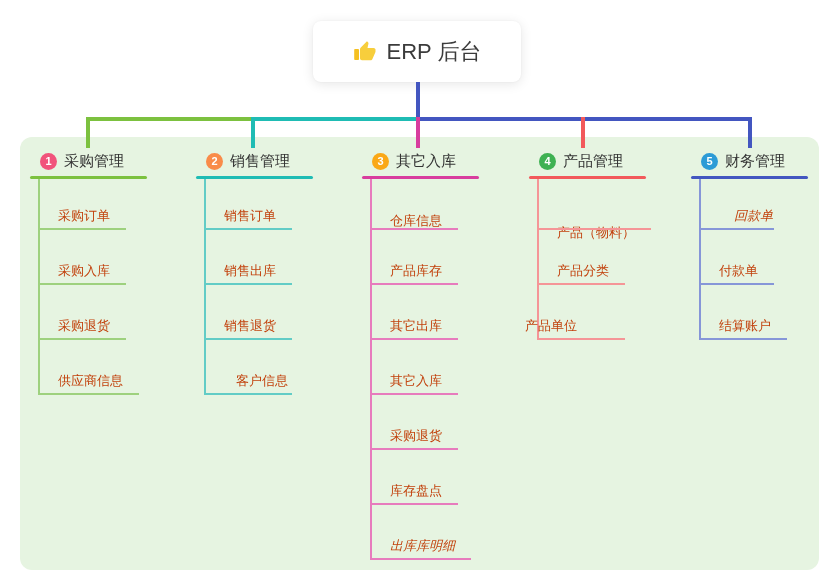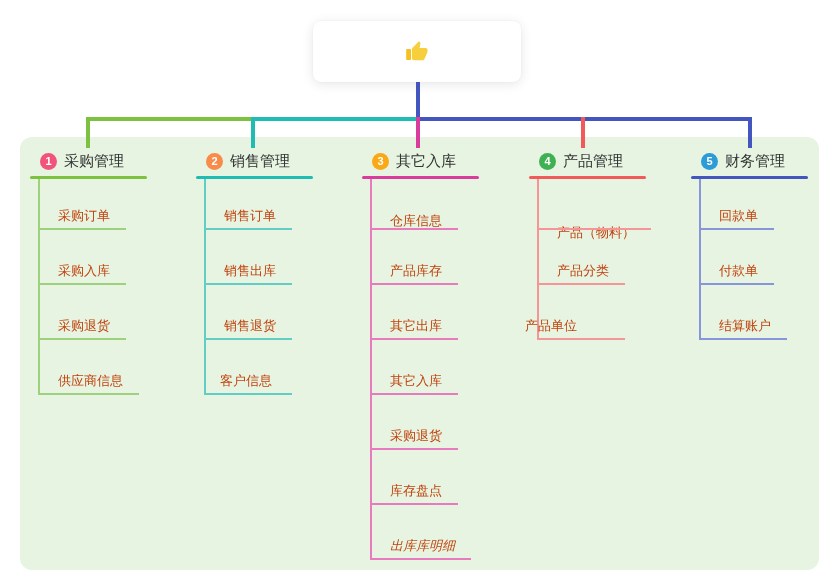--- a/index.html
+++ b/index.html
@@ -47,20 +47,21 @@
 
   <div class="panel"></div>
 
   <div class="root-node">
     <span>
       <svg width="24" height="24" viewBox="0 0 24 24">
         <path fill="#F5C021" d="M2 20h3.2c.4 0 .8-.35.8-.8V9.8c0-.45-.4-.8-.8-.8H2c-.45 0-.8.35-.8.8v9.4c0 .45.35.8.8.8z"></path>
         <path fill="#F7CE3C" d="M22.6 10.1c0-1.1-.9-2-2-2h-6.1l.93-4.45.03-.32c0-.41-.17-.79-.44-1.06l-1.05-1.05-6.4 6.42c-.37.36-.57.86-.57 1.36v9.2c0 1.1.9 2 2 2h8.6c.83 0 1.54-.5 1.84-1.22l2.92-6.83c.09-.23.14-.47.14-.73v-1.32z"></path>
       </svg>
     </span>
+    <span>ERP 后台</span>
   </div>
 
   <div id="connectors">
       <div class="vline" style="left: 416px; top: 82px; width: 4px; height: 37px; background: rgb(67, 86, 192);"></div>
       <div class="hline" style="left: 86px; top: 117px; width: 167px; height: 4px; background: rgb(124, 193, 63);"></div>
       <div class="hline" style="left: 253px; top: 117px; width: 165px; height: 4px; background: rgb(31, 188, 180);"></div>
       <div class="hline" style="left: 418px; top: 117px; width: 334px; height: 4px; background: rgb(67, 86, 192);"></div>
       <div class="vline" style="left: 86px; top: 117px; width: 4px; height: 31px; background: rgb(124, 193, 63);"></div>
       <div class="vline" style="left: 251px; top: 117px; width: 4px; height: 31px; background: rgb(31, 188, 180);"></div>
       <div class="vline" style="left: 416px; top: 117px; width: 4px; height: 31px; background: rgb(216, 61, 158);"></div>
@@ -87,21 +88,21 @@
         <div class="">销售管理</div>
       </div>
       <div class="branch-underline" style="left: 196px; width: 117px; background: rgb(31, 188, 180);"></div>
       <div class="vline" style="left: 204px; top: 179px; width: 2px; height: 216px; background: rgb(98, 204, 198);"></div>
       <div class="child-label" style="left: 224px; top: 207px;">销售订单</div>
       <div class="child-underline" style="left: 204px; top: 228px; width: 88px; background: rgb(98, 204, 198);"></div>
       <div class="child-label" style="left: 224px; top: 262px;">销售出库</div>
       <div class="child-underline" style="left: 204px; top: 283px; width: 88px; background: rgb(98, 204, 198);"></div>
       <div class="child-label" style="left: 224px; top: 317px;">销售退货</div>
       <div class="child-underline" style="left: 204px; top: 338px; width: 88px; background: rgb(98, 204, 198);"></div>
-      <div class="child-label" style="left: 220px; top: 372px;">客户信息</div>
+      <div class="child-label" style="left: 236px; top: 372px;">客户信息</div>
       <div class="child-underline" style="left: 204px; top: 393px; width: 88px; background: rgb(98, 204, 198);"></div>
       <div class="branch-header" style="left: 372px;">
         <div class="badge" style="background: rgb(250, 168, 22);">3</div>
         <div class="">其它入库</div>
       </div>
       <div class="branch-underline" style="left: 362px; width: 117px; background: rgb(216, 61, 158);"></div>
       <div class="vline" style="left: 370px; top: 179px; width: 2px; height: 381px; background: rgb(231, 123, 189);"></div>
       <div class="child-label" style="left: 390px; top: 212px;">仓库信息</div>
       <div class="child-underline" style="left: 370px; top: 228px; width: 88px; background: rgb(231, 123, 189);"></div>
       <div class="child-label" style="left: 390px; top: 262px;">产品库存</div>
@@ -127,21 +128,21 @@
       <div class="child-label" style="left: 557px; top: 262px;">产品分类</div>
       <div class="child-underline" style="left: 537px; top: 283px; width: 88px; background: rgb(245, 149, 151);"></div>
       <div class="child-label" style="left: 525px; top: 317px;">产品单位</div>
       <div class="child-underline" style="left: 537px; top: 338px; width: 88px; background: rgb(245, 149, 151);"></div>
       <div class="branch-header" style="left: 701px;">
         <div class="badge" style="background: rgb(44, 155, 214);">5</div>
         <div class="">财务管理</div>
       </div>
       <div class="branch-underline" style="left: 691px; width: 117px; background: rgb(67, 86, 192);"></div>
       <div class="vline" style="left: 699px; top: 179px; width: 2px; height: 161px; background: rgb(134, 150, 216);"></div>
-      <div class="child-label" style="left: 719px; top: 207px;">回款单</div>
+      <div class="child-label" style="left: 734px; top: 207px; font-style: italic;">回款单</div>
       <div class="child-underline" style="left: 699px; top: 228px; width: 75px; background: rgb(134, 150, 216);"></div>
       <div class="child-label" style="left: 719px; top: 262px;">付款单</div>
       <div class="child-underline" style="left: 699px; top: 283px; width: 75px; background: rgb(134, 150, 216);"></div>
       <div class="child-label" style="left: 719px; top: 317px;">结算账户</div>
       <div class="child-underline" style="left: 699px; top: 338px; width: 88px; background: rgb(134, 150, 216);"></div>
     </div>
 
 </div>
 
 </body></html>

